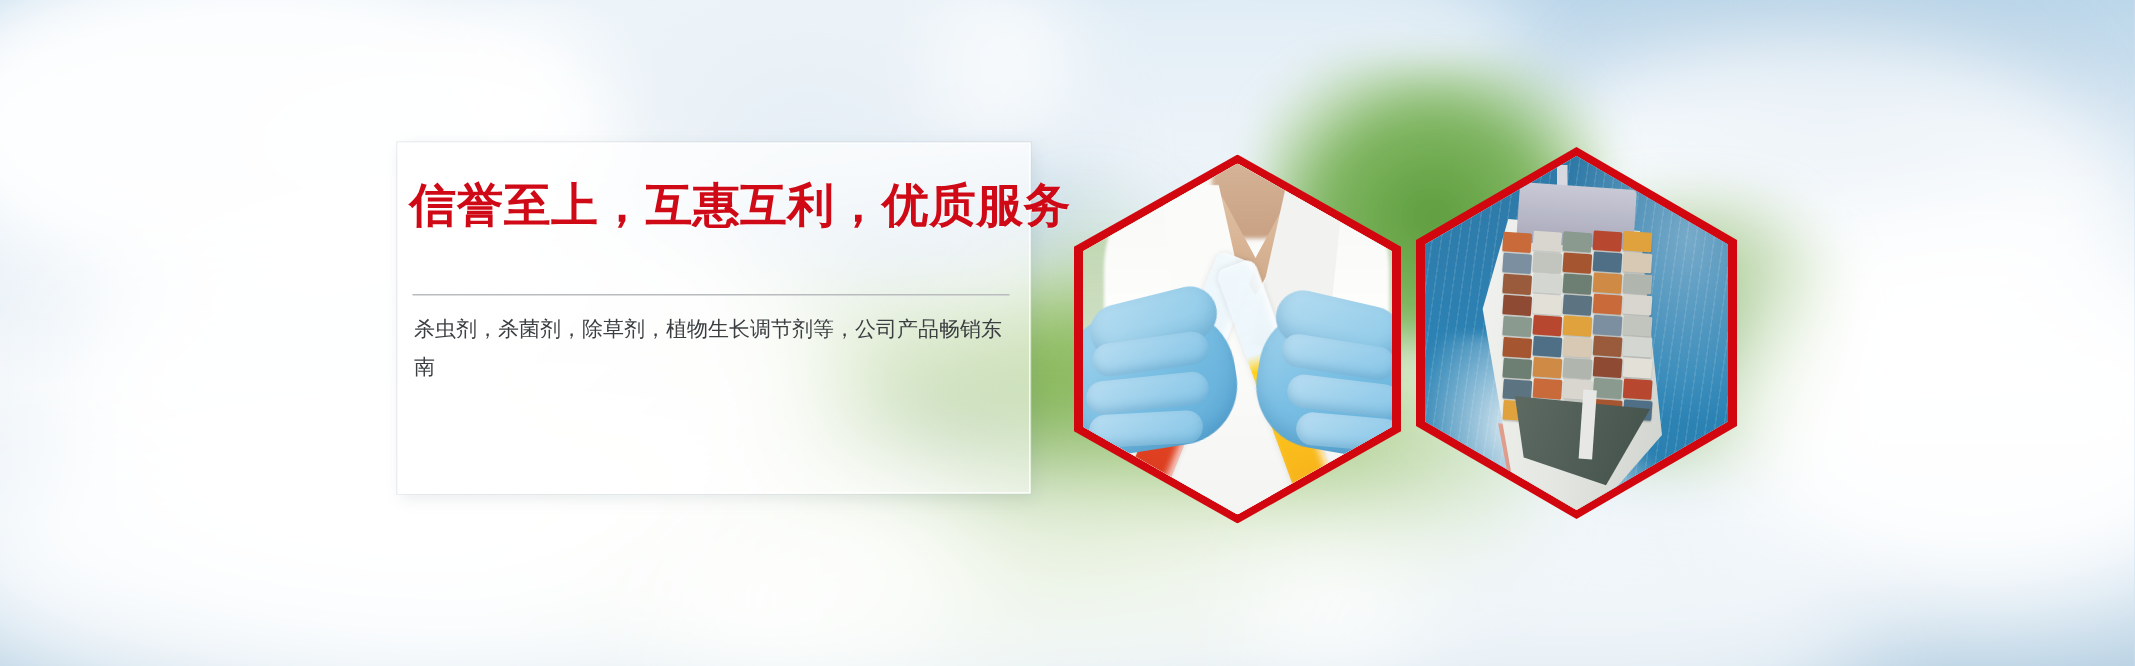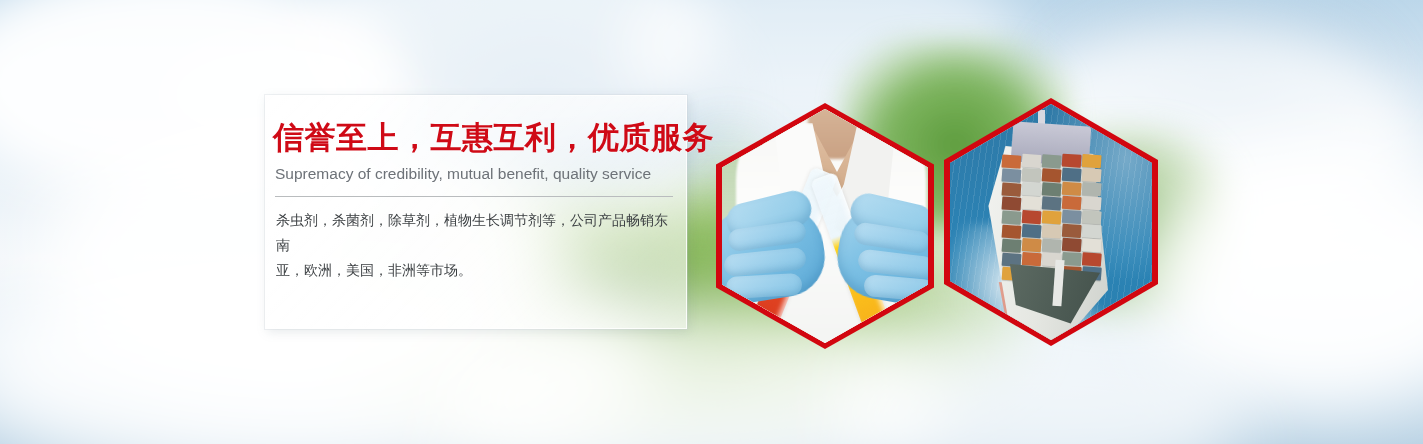--- a/index.html
+++ b/index.html
@@ -293,24 +293,22 @@
         <div class="deck-crane"></div>
       </div>
     </div>
   </div>
 
   <div class="panel-shadow"></div>
   <div class="panel">
     <div class="panel-inner">
       <div class="title">信誉至上，互惠互利，优质服务</div>
 
-      <div class="subtitle">Supremacy of credibility, mutual benefit, quality service</div>
 
       <div class="divider"></div>
 
       <div class="body-text">
         <p>杀虫剂，杀菌剂，除草剂，植物生长调节剂等，公司产品畅销东南</p>
-        <p>亚，欧洲，美国，非洲等市场。</p>
       </div>
     </div>
   </div>
 
 </div>
 
 </body></html>

